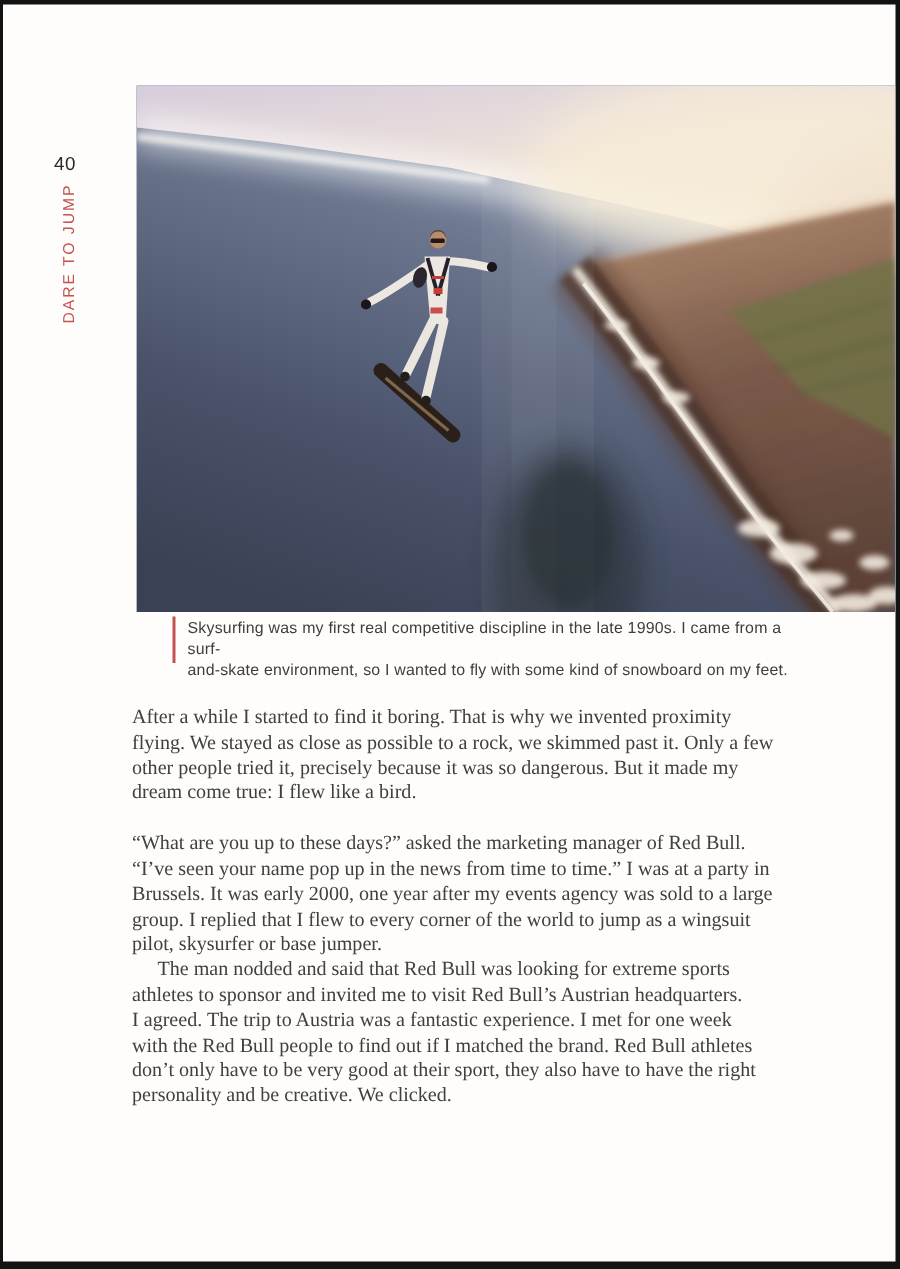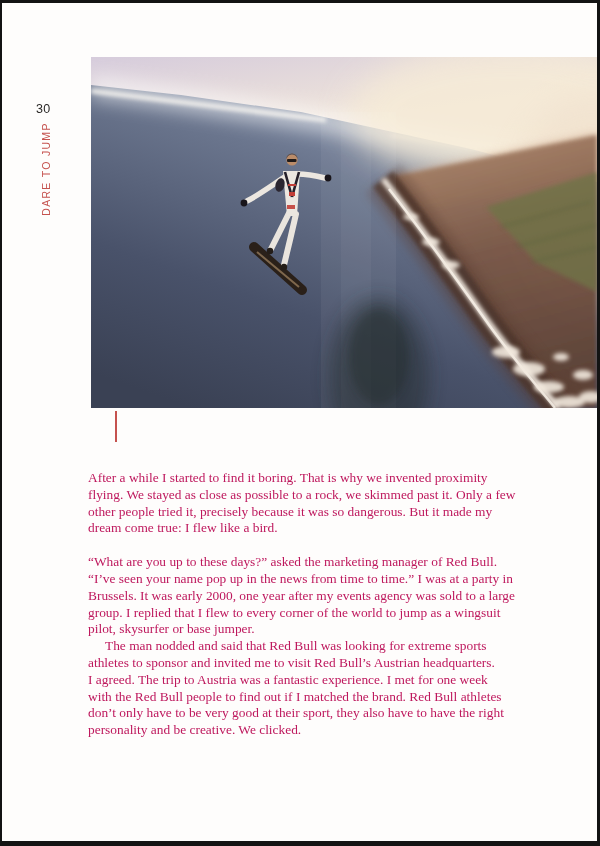--- a/index.html
+++ b/index.html
@@ -35,32 +35,32 @@
   }
   .caption-text{
     position:absolute;left:123px;top:409px;width:404px;
     font-size:10.6px;line-height:14.2px;color:#403d3b;
     letter-spacing:.15px;
     white-space:pre-line;
   }
   .body-text{
     position:absolute;left:86px;top:467px;width:444px;
     font-family:"Liberation Serif",serif;
-    font-size:13.4px;line-height:16.8px;color:#be185d;
+    font-size:13.4px;line-height:16.8px;color:#404040;
   }
   .body-text p{margin:0;white-space:pre-line;}
   .body-text p.spaced{margin-top:17px;}
   .body-text p.indented{text-indent:17px;}
 </style>
 </head>
 <body>
 
 <div class="page">
 
-  <div class="page-number">30</div>
+  <div class="page-number">40</div>
 
   <div class="spine-label">DARE TO JUMP</div>
 
   <div class="photo">
     <svg viewBox="0 0 506 351" preserveAspectRatio="none">
       <defs>
         <linearGradient id="seaG" x1="70%" y1="0%" x2="20%" y2="100%">
           <stop offset="0" stop-color="#9aa7c0"></stop>
           <stop offset="0.35" stop-color="#6b768e"></stop>
           <stop offset="0.7" stop-color="#49526a"></stop>
@@ -145,20 +145,22 @@
         <rect x="198" y="135" width="6" height="4" fill="#c23f38"></rect>
         <rect x="196" y="148" width="8" height="4" fill="#c23f38" opacity="0.9"></rect>
         <circle cx="201" cy="103" r="5.6" fill="#bb8c69"></circle>
         <path d="M195.4,102 a5.6,5.6 0 0 1 11.2,0 l-1.5,-3 a5.6,5.6 0 0 0 -8.2,0 Z" fill="#5f4331"></path>
         <rect x="196" y="102" width="9.5" height="3" rx="1" fill="#1f1a19"></rect>
       </g>
     </svg>
   </div>
 
   <div class="caption-bar"></div>
+  <div class="caption-text">Skysurfing was my first real competitive discipline in the late 1990s. I came from a surf-
+and-skate environment, so I wanted to fly with some kind of snowboard on my feet.</div>
 
   <div class="body-text">
     <p>After a while I started to find it boring. That is why we invented proximity
 flying. We stayed as close as possible to a rock, we skimmed past it. Only a few
 other people tried it, precisely because it was so dangerous. But it made my
 dream come true: I flew like a bird.</p>
     <p class="spaced">“What are you up to these days?” asked the marketing manager of Red Bull.
 “I’ve seen your name pop up in the news from time to time.” I was at a party in
 Brussels. It was early 2000, one year after my events agency was sold to a large
 group. I replied that I flew to every corner of the world to jump as a wingsuit

